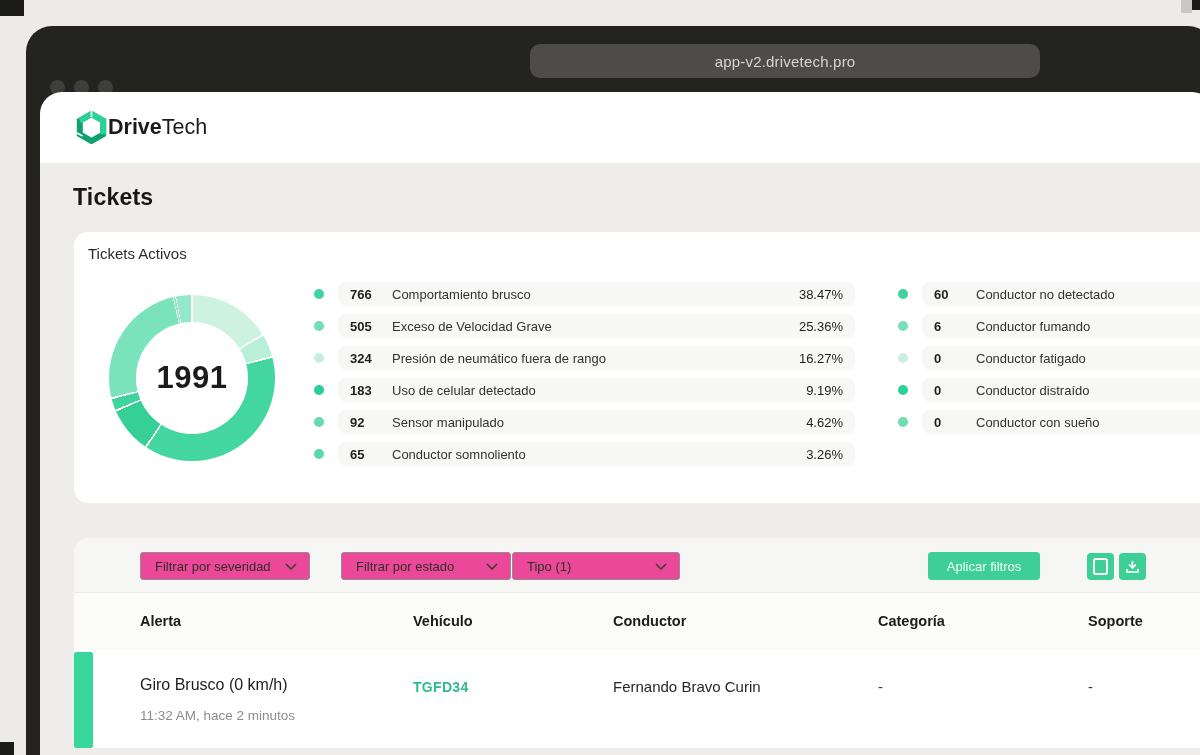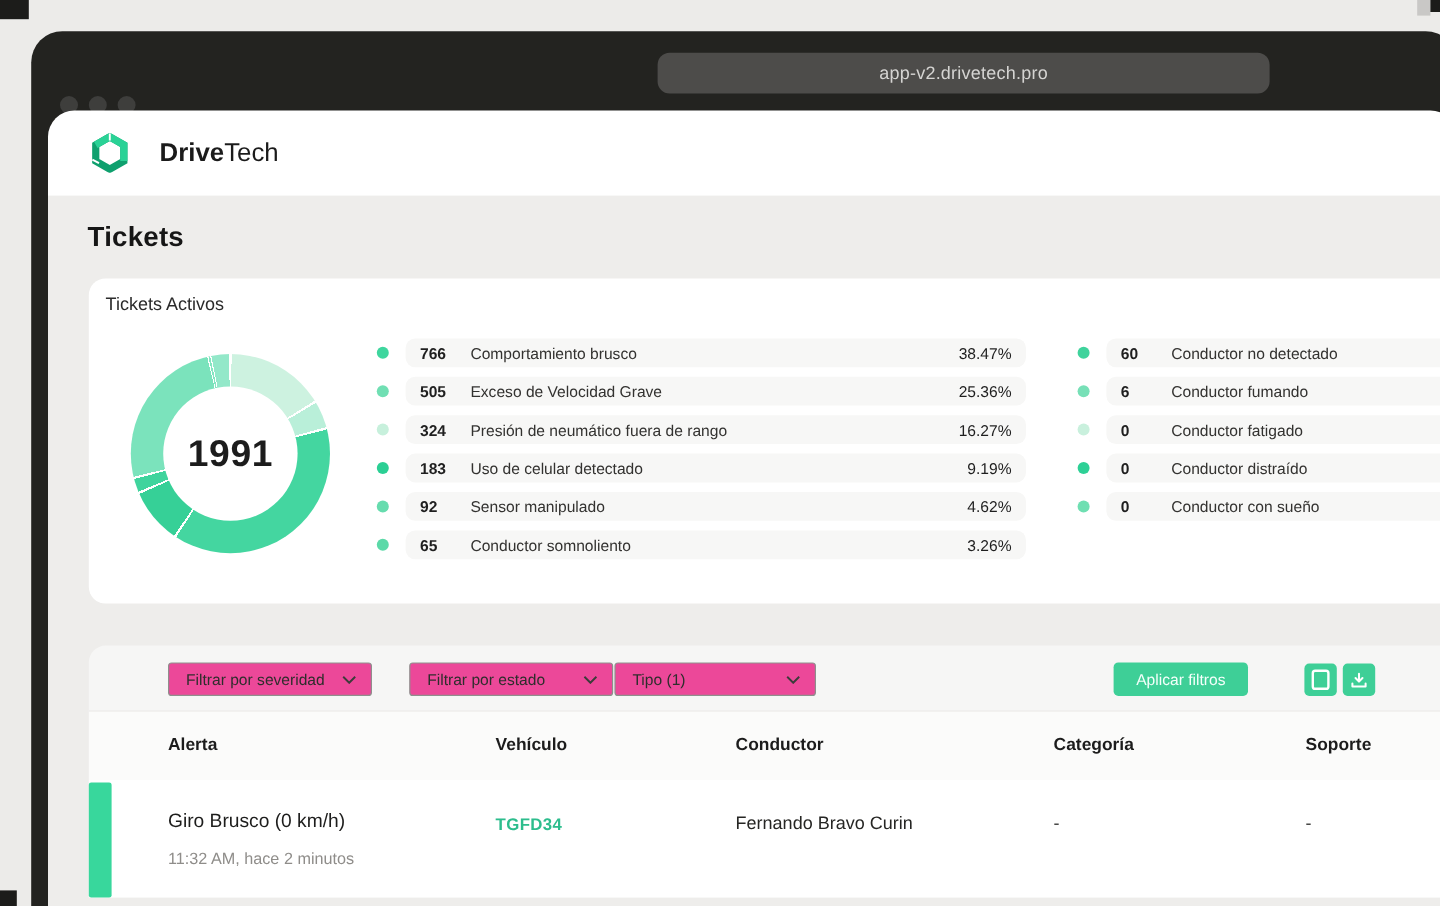--- a/index.html
+++ b/index.html
@@ -6,31 +6,31 @@
   body{width:1200px;height:755px;overflow:hidden;font-family:"Liberation Sans",sans-serif;}
   .stage{position:relative;width:1200px;height:755px;background:#ecebe9;overflow:hidden;}
 
   
   .notch{position:absolute;background:#1c1c1a;}
   .notch.gray{background:#c9c8c6;}
 
   
   .chrome{position:absolute;left:26px;top:26px;width:1188px;height:744px;background:#232320;border-top-left-radius:26px;border-top-right-radius:26px;}
   .dot{position:absolute;top:54px;width:15px;height:15px;border-radius:50%;background:#3e3e3c;}
-  .urlbar{position:absolute;left:548px;top:44px;width:510px;height:34px;background:#4d4c4a;border-radius:10px;display:flex;align-items:center;justify-content:center;}
+  .urlbar{position:absolute;left:530px;top:44px;width:510px;height:34px;background:#4d4c4a;border-radius:10px;display:flex;align-items:center;justify-content:center;}
   .urlbar span{color:#d5d4d2;font-size:15px;letter-spacing:.2px;}
 
   
   .white-page{position:absolute;left:40px;top:92px;width:1174px;height:663px;background:#ffffff;border-top-left-radius:22px;border-top-right-radius:22px;}
   .content-bg{position:absolute;left:40px;top:163px;width:1174px;height:592px;background:#eeedeb;}
 
   
   .brand{position:absolute;left:75px;top:111px;height:33px;display:flex;align-items:center;}
   .brand svg{display:block;}
-  .wordmark{margin-left:25px;font-size:21.5px;color:#1b1b1b;}
+  .wordmark{margin-left:0;font-size:21.5px;color:#1b1b1b;}
   .wordmark .b{font-weight:800;}
   .wordmark .l{font-weight:400;}
 
   .page-title{position:absolute;left:73px;top:184px;font-size:23px;font-weight:800;color:#161616;letter-spacing:.2px;}
 
   
   .cardA{position:absolute;left:74px;top:232px;width:1160px;height:271px;background:#fff;border-radius:14px;}
   .cardA .title{position:absolute;left:14px;top:13px;font-size:15px;color:#2b2b2b;}
   .donut{position:absolute;left:35px;top:63px;width:166px;height:166px;border-radius:50%;}
   .donut .hole{position:absolute;left:27px;top:27px;width:112px;height:112px;border-radius:50%;background:#fff;display:flex;align-items:center;justify-content:center;}

